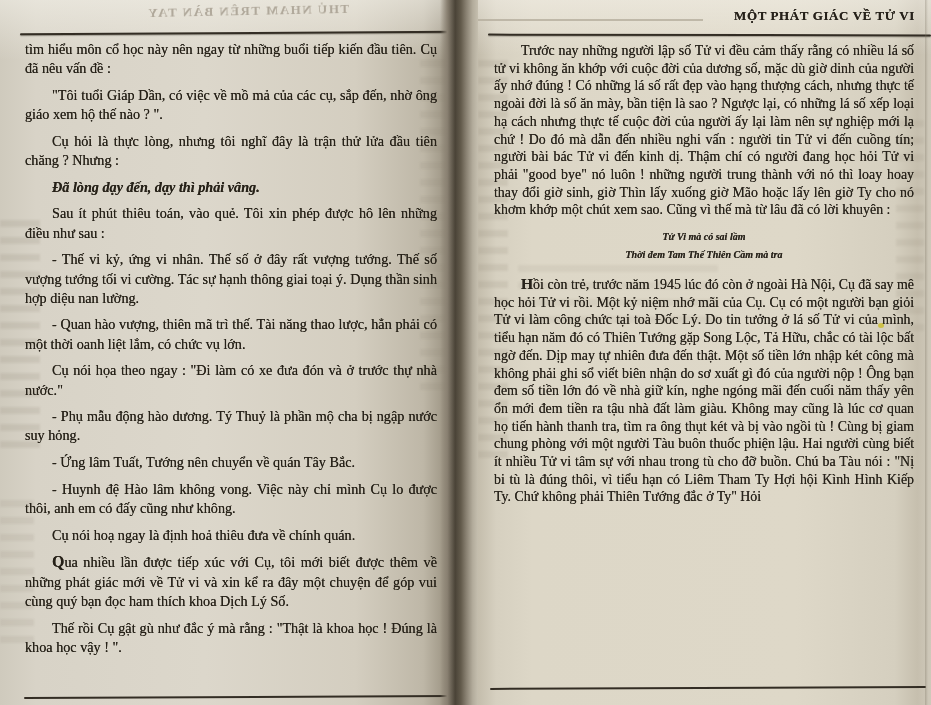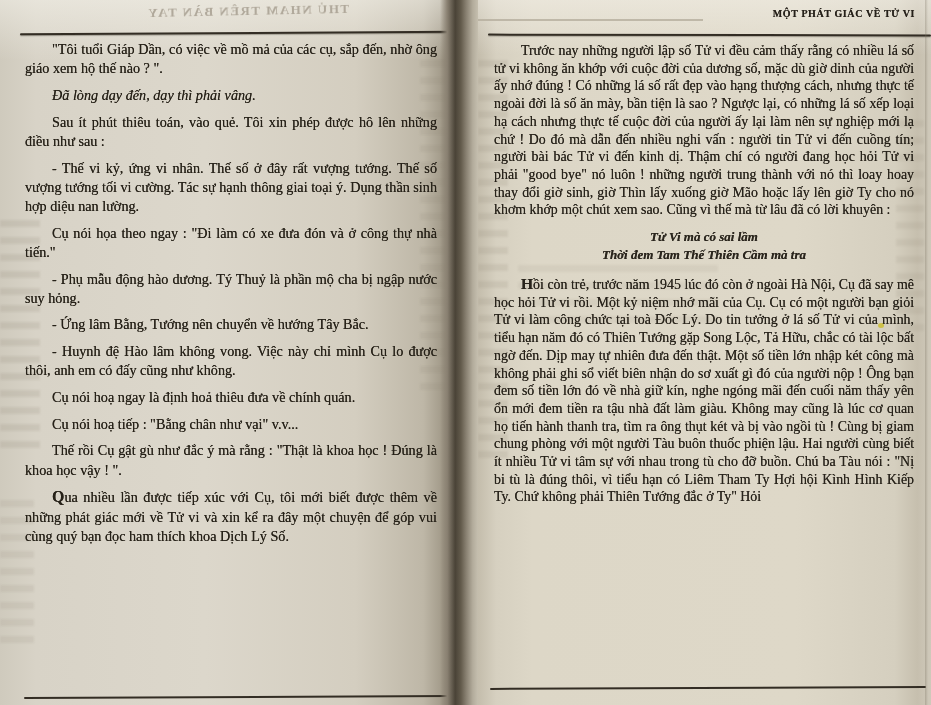--- a/index.html
+++ b/index.html
@@ -38,39 +38,39 @@
   .page-right{
     position:absolute;left:478px;top:0;width:453px;height:705px;overflow:hidden;
     background:linear-gradient(90deg,#c4bdac 0%,#d6d0c0 4%,#ddd7c7 12%,#ded8c8 70%,#d5cfbf 92%,#c6bfae 97%,#cfc9ba 100%);
   }
   .page-right::before{content:"";position:absolute;left:0;top:0;width:100%;height:55px;
     background:linear-gradient(180deg,rgba(246,243,235,.5),rgba(246,243,235,0));pointer-events:none;}
   .page-right::after{content:"";position:absolute;right:3px;top:0;width:3px;height:100%;
     background:linear-gradient(90deg,rgba(120,112,96,.35),rgba(120,112,96,0));}
   .running-head{
     position:absolute;top:8px;right:16px;
-    font-size:10px;font-weight:bold;letter-spacing:.6px;color:#26211a;
+    font-size:13px;font-weight:bold;letter-spacing:.6px;color:#26211a;
     text-shadow:0 0 .5px rgba(38,33,26,.8);white-space:nowrap;
   }
   .rule-top-right{left:10px;top:34px;width:443px;transform:rotate(.1deg);box-shadow:0 1px 1px rgba(50,45,35,.3);}
   .faint-head-rule{position:absolute;left:0;top:19px;width:225px;height:1.5px;background:#b5ae9e;opacity:.8;}
   .rule-bottom-right{left:12px;top:687px;width:436px;transform:rotate(-.25deg);}
   .content-right{
     position:absolute;left:16px;top:42px;width:420px;
     font-size:13.9px;line-height:17.7px;color:#28231b;
     text-align:justify;text-shadow:0 0 .6px rgba(40,35,27,.85);
   }
   
   p{margin:0 0 7.5px 0;}
   .content-right p{margin-bottom:9px;}
   .ind{text-indent:27px;}
-  .italic{font-style:italic;font-weight:normal;}
+  .italic{font-style:italic;font-weight:bold;}
   .lead-cap::first-letter{font-weight:bold;font-size:1.12em;}
   .verse{
-    text-align:center;font-style:italic;font-weight:bold;font-size:13px;
+    text-align:center;font-style:italic;font-weight:bold;font-size:10px;
     line-height:17.5px;margin:6px 0 12px 0;color:#2a251d;
   }
   
   .smudge{position:absolute;filter:blur(1.2px);opacity:.5;pointer-events:none;
     background:repeating-linear-gradient(180deg,rgba(140,132,116,.35) 0 7px,rgba(0,0,0,0) 7px 17px);}
   .sm1{left:0;top:220px;width:40px;height:230px;}
   .sm2{left:420px;top:60px;width:36px;height:340px;opacity:.4;}
   .sm3{left:0;top:500px;width:34px;height:150px;opacity:.4;}
   .smr1{left:0;top:60px;width:30px;height:400px;opacity:.45;}
   .smr2{left:418px;top:120px;width:28px;height:220px;opacity:.35;}
@@ -84,32 +84,34 @@
 <div class="spread">
 
   <div class="page-left">
     <div class="smudge sm1"></div>
     <div class="smudge sm2"></div>
     <div class="smudge sm3"></div>
     <div class="bleed-header">THỦ NHAM TRÊN BÀN TAY</div>
     <div class="rule rule-top-left"></div>
 
     <div class="content-left">
+      <p>tìm hiểu môn cổ học này nên ngay từ những buổi tiếp kiến đầu tiên. Cụ đã nêu vấn đề :</p>
       <p class="ind">"Tôi tuổi Giáp Dần, có việc về mồ mả của các cụ, sắp đến, nhờ ông giáo xem hộ thế nào ? ".</p>
+      <p class="ind">Cụ hỏi là thực lòng, nhưng tôi nghĩ đây là trận thử lửa đầu tiên chăng ? Nhưng :</p>
       <p class="ind italic">Đã lòng dạy đến, dạy thì phải vâng.</p>
       <p class="ind">Sau ít phút thiêu toán, vào quẻ. Tôi xin phép được hô lên những điều như sau :</p>
       <p class="ind">- Thế vi kỷ, ứng vi nhân. Thế số ở đây rất vượng tướng. Thế số vượng tướng tối vi cường. Tác sự hạnh thông giai toại ý. Dụng thần sinh hợp diệu nan lường.</p>
-      <p class="ind">Cụ nói họa theo ngay : "Đi làm có xe đưa đón và ở công thự nhà tiến."</p>
+      <p class="ind">- Quan hào vượng, thiên mã trì thế. Tài năng thao lược, hẳn phải có một thời oanh liệt lắm, có chức vụ lớn.</p>
+      <p class="ind">Cụ nói họa theo ngay : "Đi làm có xe đưa đón và ở trước thự nhà nước."</p>
       <p class="ind">- Phụ mẫu động hào dương. Tý Thuỷ là phần mộ cha bị ngập nước suy hỏng.</p>
-      <p class="ind">- Ứng lâm Bằng, Tướng nên chuyển về hướng Tây Bắc.</p>
+      <p class="ind">- Ứng lâm Tuất, Tướng nên chuyển về quán Tây Bắc.</p>
       <p class="ind">- Huynh đệ Hào lâm không vong. Việc này chỉ mình Cụ lo được thôi, anh em có đấy cũng như không.</p>
       <p class="ind">Cụ nói hoạ ngay là định hoả thiêu đưa về chính quán.</p>
-      <p class="ind">Cụ nói hoạ tiếp : "Bằng chân như vại" v.v...</p>
+      <p class="ind lead-cap">Qua nhiều lần được tiếp xúc với Cụ, tôi mới biết được thêm về những phát giác mới về Tử vi và xin kể ra đây một chuyện để góp vui cùng quý bạn đọc ham thích khoa Dịch Lý Số.</p>
       <p class="ind">Thế rồi Cụ gật gù như đắc ý mà rằng : "Thật là khoa học ! Đúng là khoa học vậy ! ".</p>
-      <p class="ind lead-cap">Qua nhiều lần được tiếp xúc với Cụ, tôi mới biết được thêm về những phát giác mới về Tử vi và xin kể ra đây một chuyện để góp vui cùng quý bạn đọc ham thích khoa Dịch Lý Số.</p>
     </div>
 
     <div class="rule rule-bottom-left"></div>
   </div>
 
   <div class="gutter"></div>
 
   <div class="page-right">
     <div class="smudge smr1"></div>
     <div class="smudge smr2"></div>

